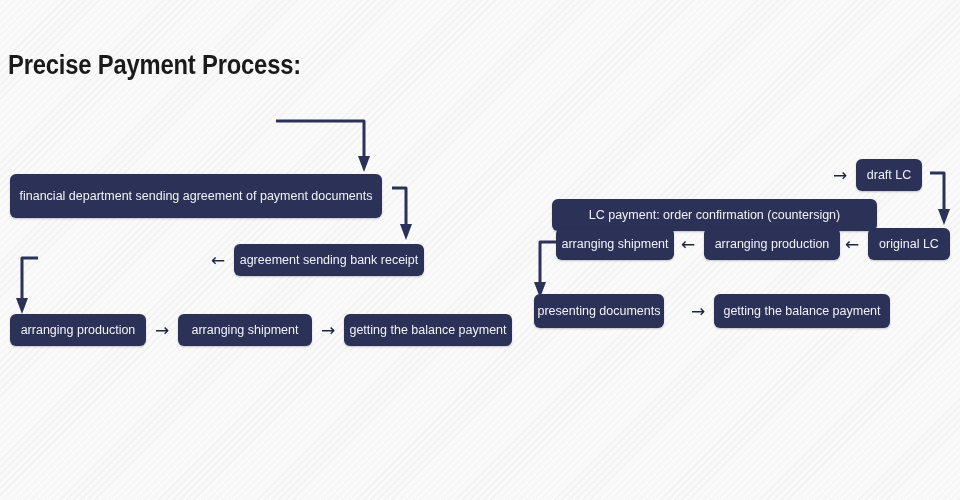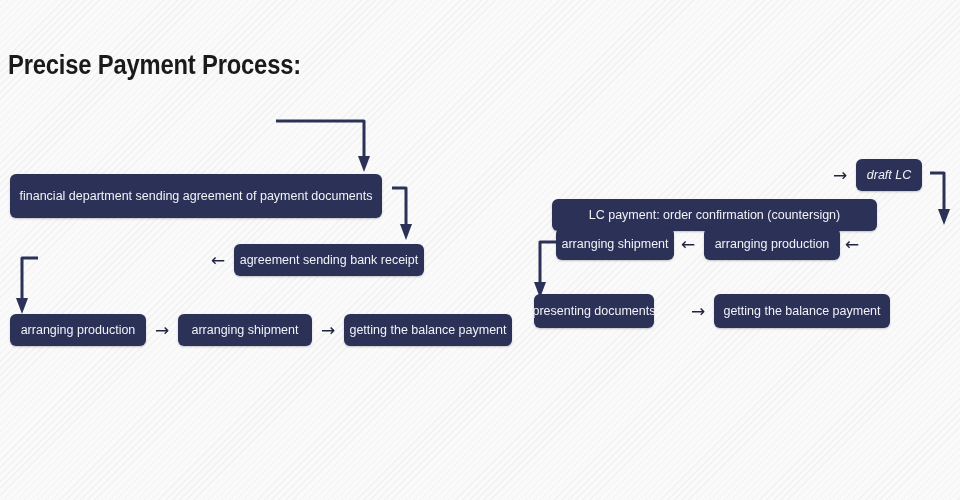--- a/index.html
+++ b/index.html
@@ -120,40 +120,41 @@
   <div class="node" style="left:178px; top:314px; width:134px; height:32px;">arranging shipment</div>
 
   <div class="arrow-glyph" style="left:316px; top:318px; width:24px; height:24px;">→</div>
 
   <div class="node" style="left:344px; top:314px; width:168px; height:32px;">getting the balance payment</div>
 
   <div class="node" style="left:552px; top:159px; width:325px; height:32px;margin-top:40px;">LC payment: order confirmation (countersign)</div>
 
   <div class="arrow-glyph" style="left:828px; top:163px; width:24px; height:24px;">→</div>
 
-  <div class="node" style="left:856px; top:159px; width:66px; height:32px;font-style:italic;">draft LC</div>
+  <div class="node" style="left:856px; top:159px; width:66px; height:32px;">draft LC</div>
 
   <svg class="conn" style="left:922px; top:165px; width:46px; height:68px;" viewBox="0 0 46 68">
     <path d="M8 8 L22 8 L22 46"></path>
     <polygon points="22,60 16,44 28,44"></polygon>
   </svg>
 
+  <div class="node" style="left:868px; top:228px; width:82px; height:32px;">original LC</div>
 
   <div class="arrow-glyph" style="left:840px; top:232px; width:24px; height:24px;">←</div>
 
   <div class="node" style="left:704px; top:228px; width:136px; height:32px;">arranging production</div>
 
   <div class="arrow-glyph" style="left:676px; top:232px; width:24px; height:24px;">←</div>
 
   <div class="node" style="left:556px; top:228px; width:118px; height:32px;">arranging shipment</div>
 
   <svg class="conn" style="left:524px; top:234px; width:46px; height:72px;" viewBox="0 0 46 72">
     <path d="M32 8 L16 8 L16 50"></path>
     <polygon points="16,64 10,48 22,48"></polygon>
   </svg>
 
-  <div class="node" style="left:534px; top:294px; width:120px; height:34px;">presenting documents</div>
+  <div class="node" style="left:534px; top:294px; width:130px; height:34px;">presenting documents</div>
 
   <div class="arrow-glyph" style="left:686px; top:299px; width:24px; height:24px;">→</div>
 
   <div class="node" style="left:714px; top:294px; width:176px; height:34px;">getting the balance payment</div>
 
 </div>
 
 </body></html>

